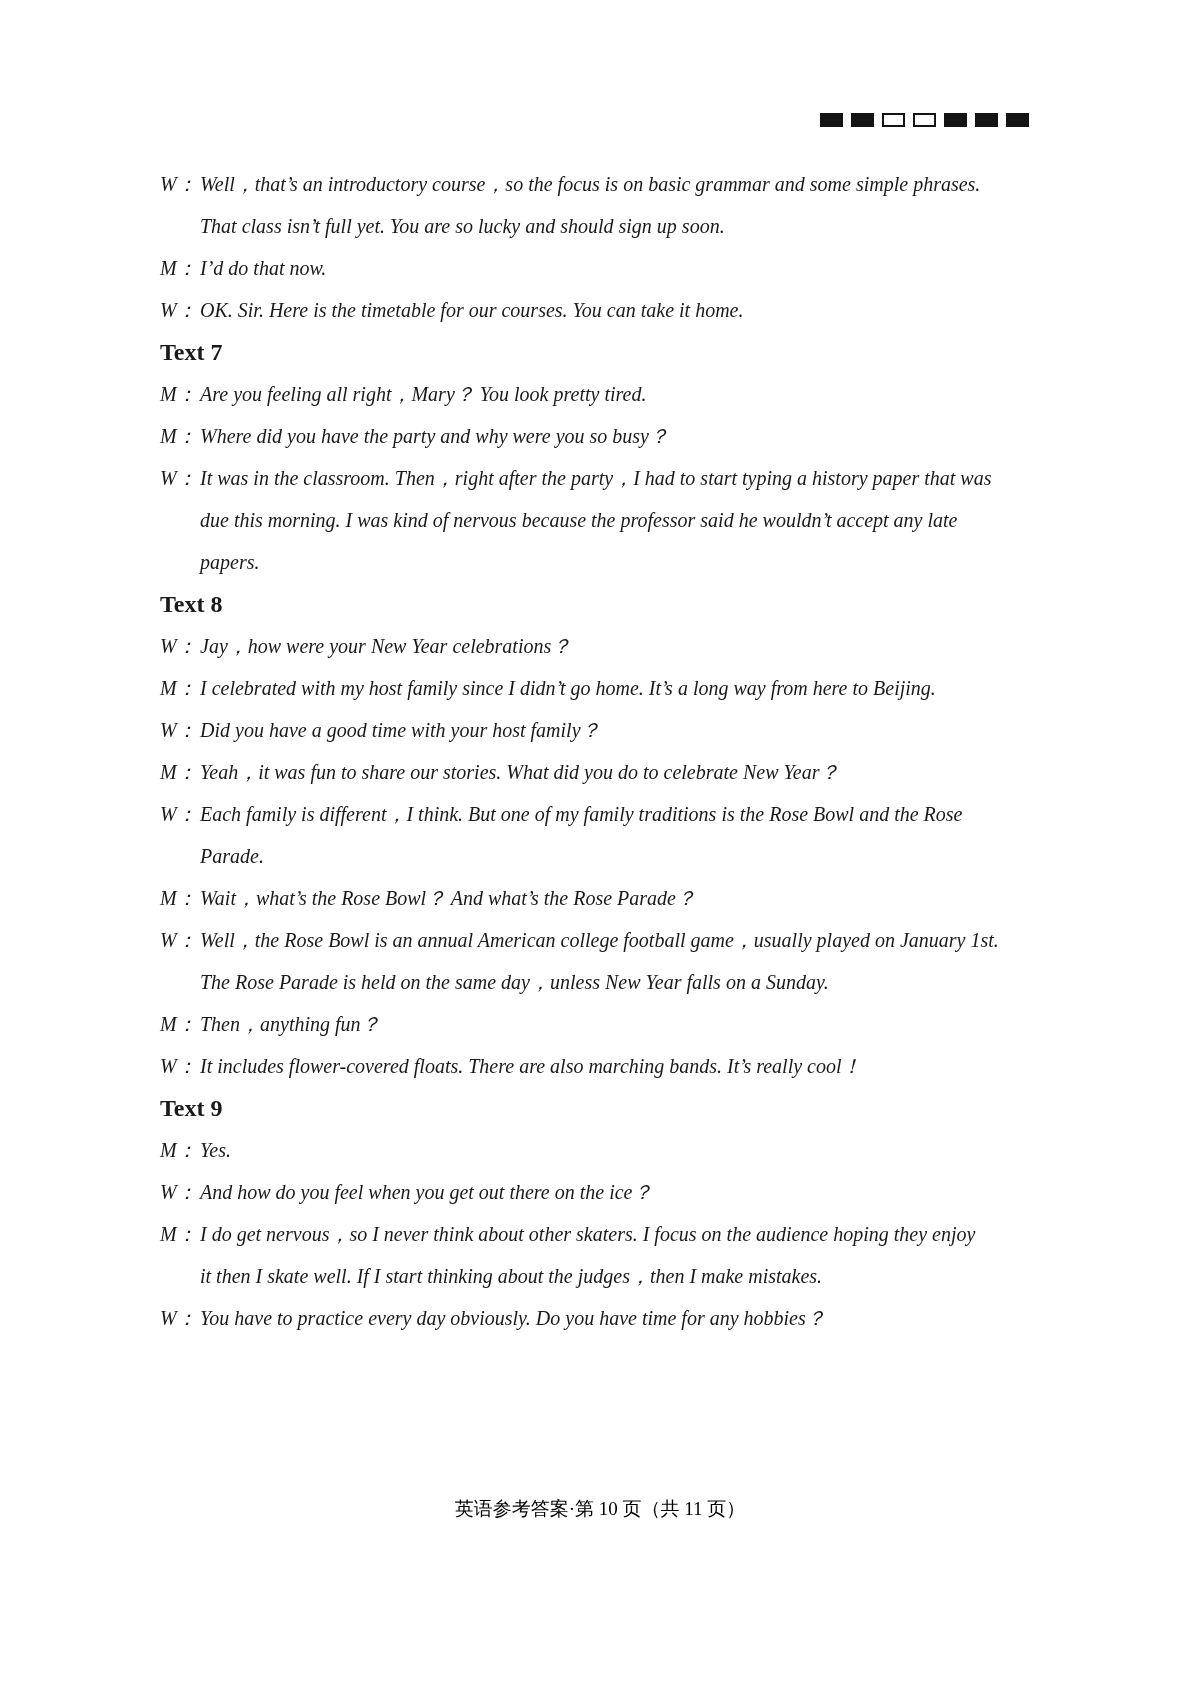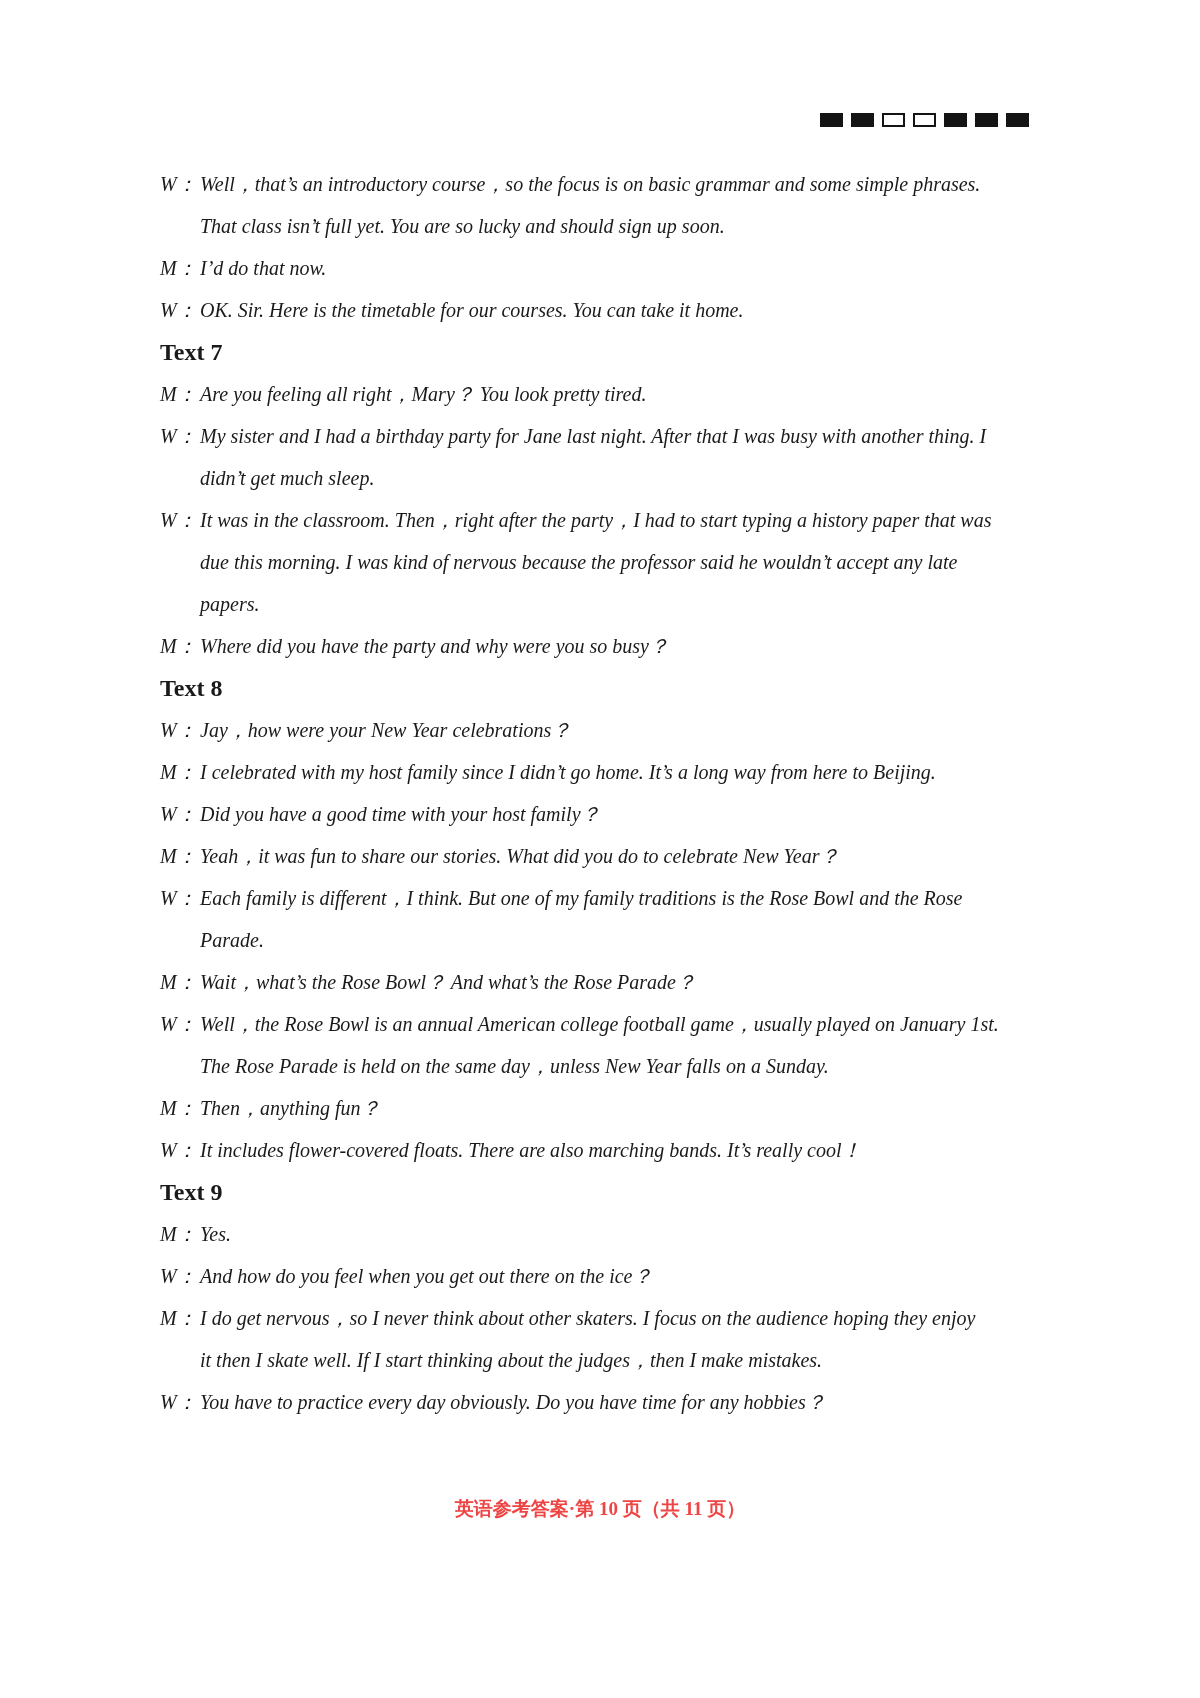--- a/index.html
+++ b/index.html
@@ -57,22 +57,21 @@
     font-weight: bold;
   }
   .page-footer {
     position: absolute;
     top: 1496px;
     left: 0;
     width: 100%;
     text-align: center;
     font-size: 19px;
     line-height: 26px;
-    color: #ef4444;
-    font-weight: bold;
+    color: #000000;
   }
 </style>
 </head>
 <body>
 
 <div class="header-marks">
     <span class="mark filled"></span>
     <span class="mark filled"></span>
     <span class="mark outline"></span>
     <span class="mark outline"></span>
@@ -80,23 +79,22 @@
     <span class="mark filled"></span>
     <span class="mark filled"></span>
   </div>
 
 <main class="content">
     <p class="dialogue-line"><span class="speaker-label">W：</span><span>Well，that’s an introductory course，so the focus is on basic grammar and some simple phrases.<br>That class isn’t full yet. You are so lucky and should sign up soon.</span></p>
     <p class="dialogue-line"><span class="speaker-label">M：</span><span>I’d do that now.</span></p>
     <p class="dialogue-line"><span class="speaker-label">W：</span><span>OK. Sir. Here is the timetable for our courses. You can take it home.</span></p>
     <h2 class="text-heading">Text 7</h2>
     <p class="dialogue-line"><span class="speaker-label">M：</span><span>Are you feeling all right，Mary？ You look pretty tired.</span></p>
-    <p class="dialogue-line"><span class="speaker-label">W：</span><span>My sister and I had a birthday party for Jane last night. After that I was busy with another thing. I<br>didn’t get much sleep.</span></p>
+    <p class="dialogue-line"><span class="speaker-label">M：</span><span>Where did you have the party and why were you so busy？</span></p>
     <p class="dialogue-line"><span class="speaker-label">W：</span><span>It was in the classroom. Then，right after the party，I had to start typing a history paper that was<br>due this morning. I was kind of nervous because the professor said he wouldn’t accept any late<br>papers.</span></p>
-    <p class="dialogue-line"><span class="speaker-label">M：</span><span>Where did you have the party and why were you so busy？</span></p>
     <h2 class="text-heading">Text 8</h2>
     <p class="dialogue-line"><span class="speaker-label">W：</span><span>Jay，how were your New Year celebrations？</span></p>
     <p class="dialogue-line"><span class="speaker-label">M：</span><span>I celebrated with my host family since I didn’t go home. It’s a long way from here to Beijing.</span></p>
     <p class="dialogue-line"><span class="speaker-label">W：</span><span>Did you have a good time with your host family？</span></p>
     <p class="dialogue-line"><span class="speaker-label">M：</span><span>Yeah，it was fun to share our stories. What did you do to celebrate New Year？</span></p>
     <p class="dialogue-line"><span class="speaker-label">W：</span><span>Each family is different，I think. But one of my family traditions is the Rose Bowl and the Rose<br>Parade.</span></p>
     <p class="dialogue-line"><span class="speaker-label">M：</span><span>Wait，what’s the Rose Bowl？ And what’s the Rose Parade？</span></p>
     <p class="dialogue-line"><span class="speaker-label">W：</span><span>Well，the Rose Bowl is an annual American college football game，usually played on January 1st.<br>The Rose Parade is held on the same day，unless New Year falls on a Sunday.</span></p>
     <p class="dialogue-line"><span class="speaker-label">M：</span><span>Then，anything fun？</span></p>
     <p class="dialogue-line"><span class="speaker-label">W：</span><span>It includes flower-covered floats. There are also marching bands. It’s really cool！</span></p>

